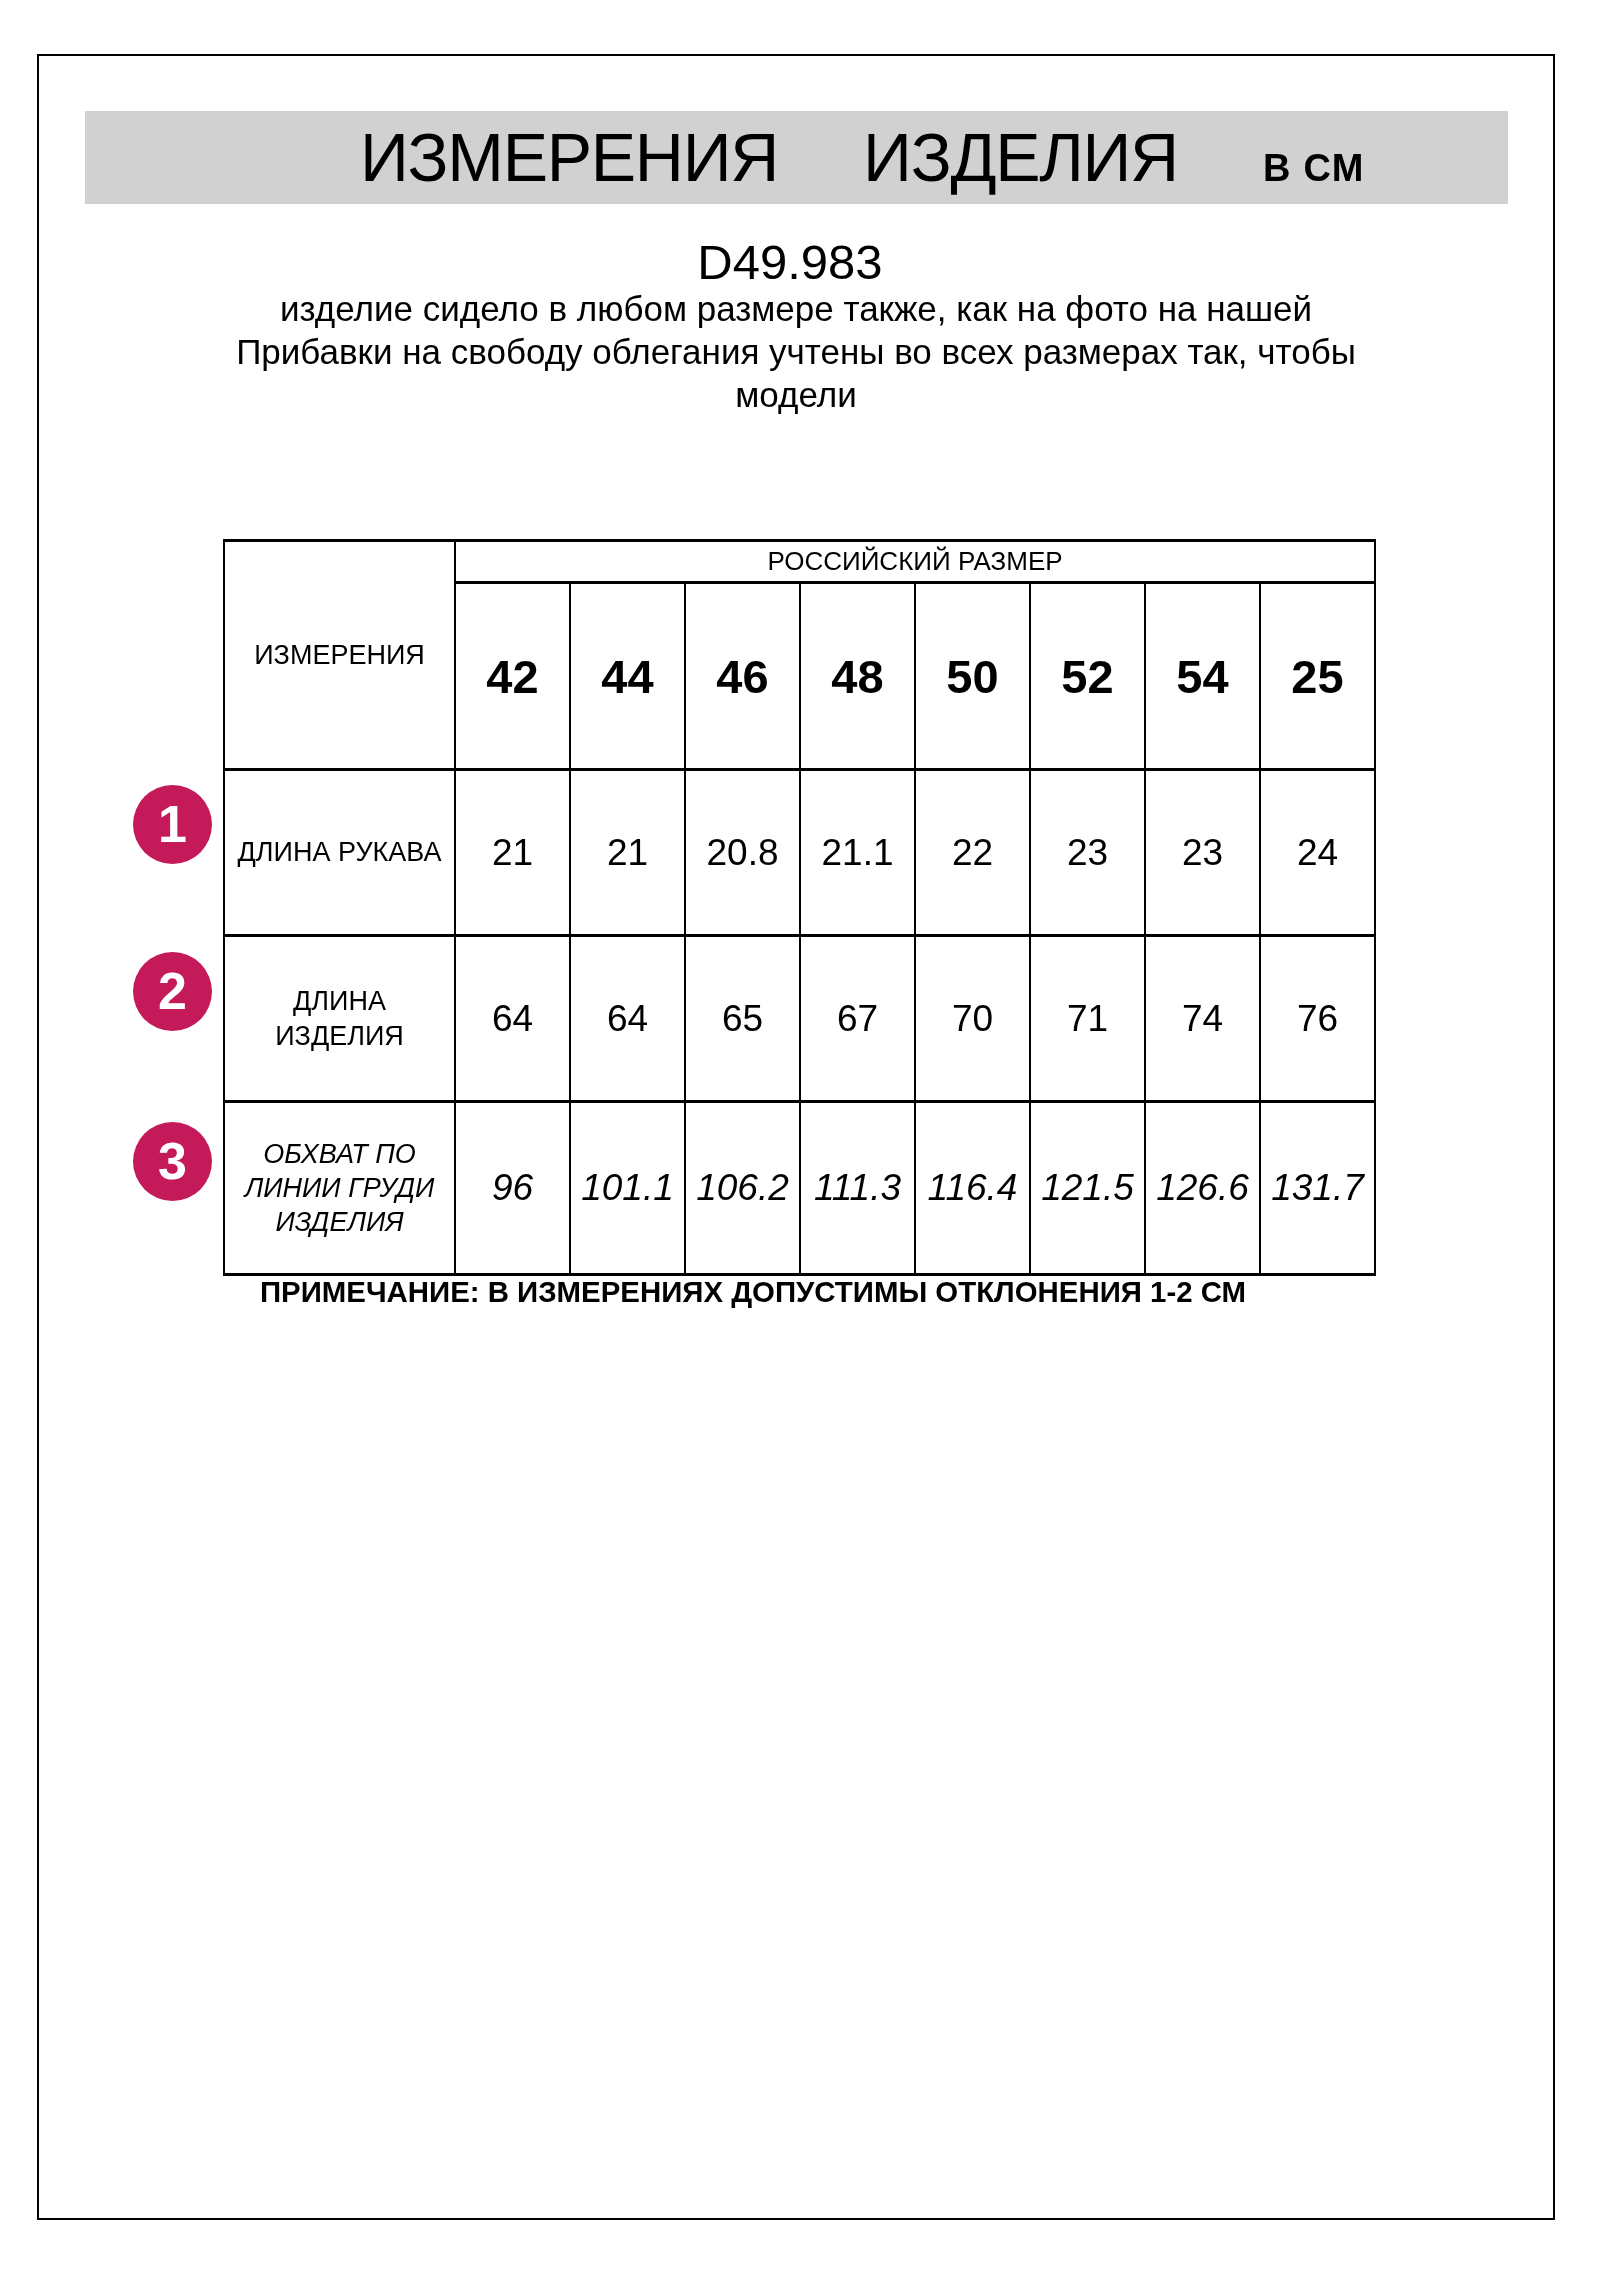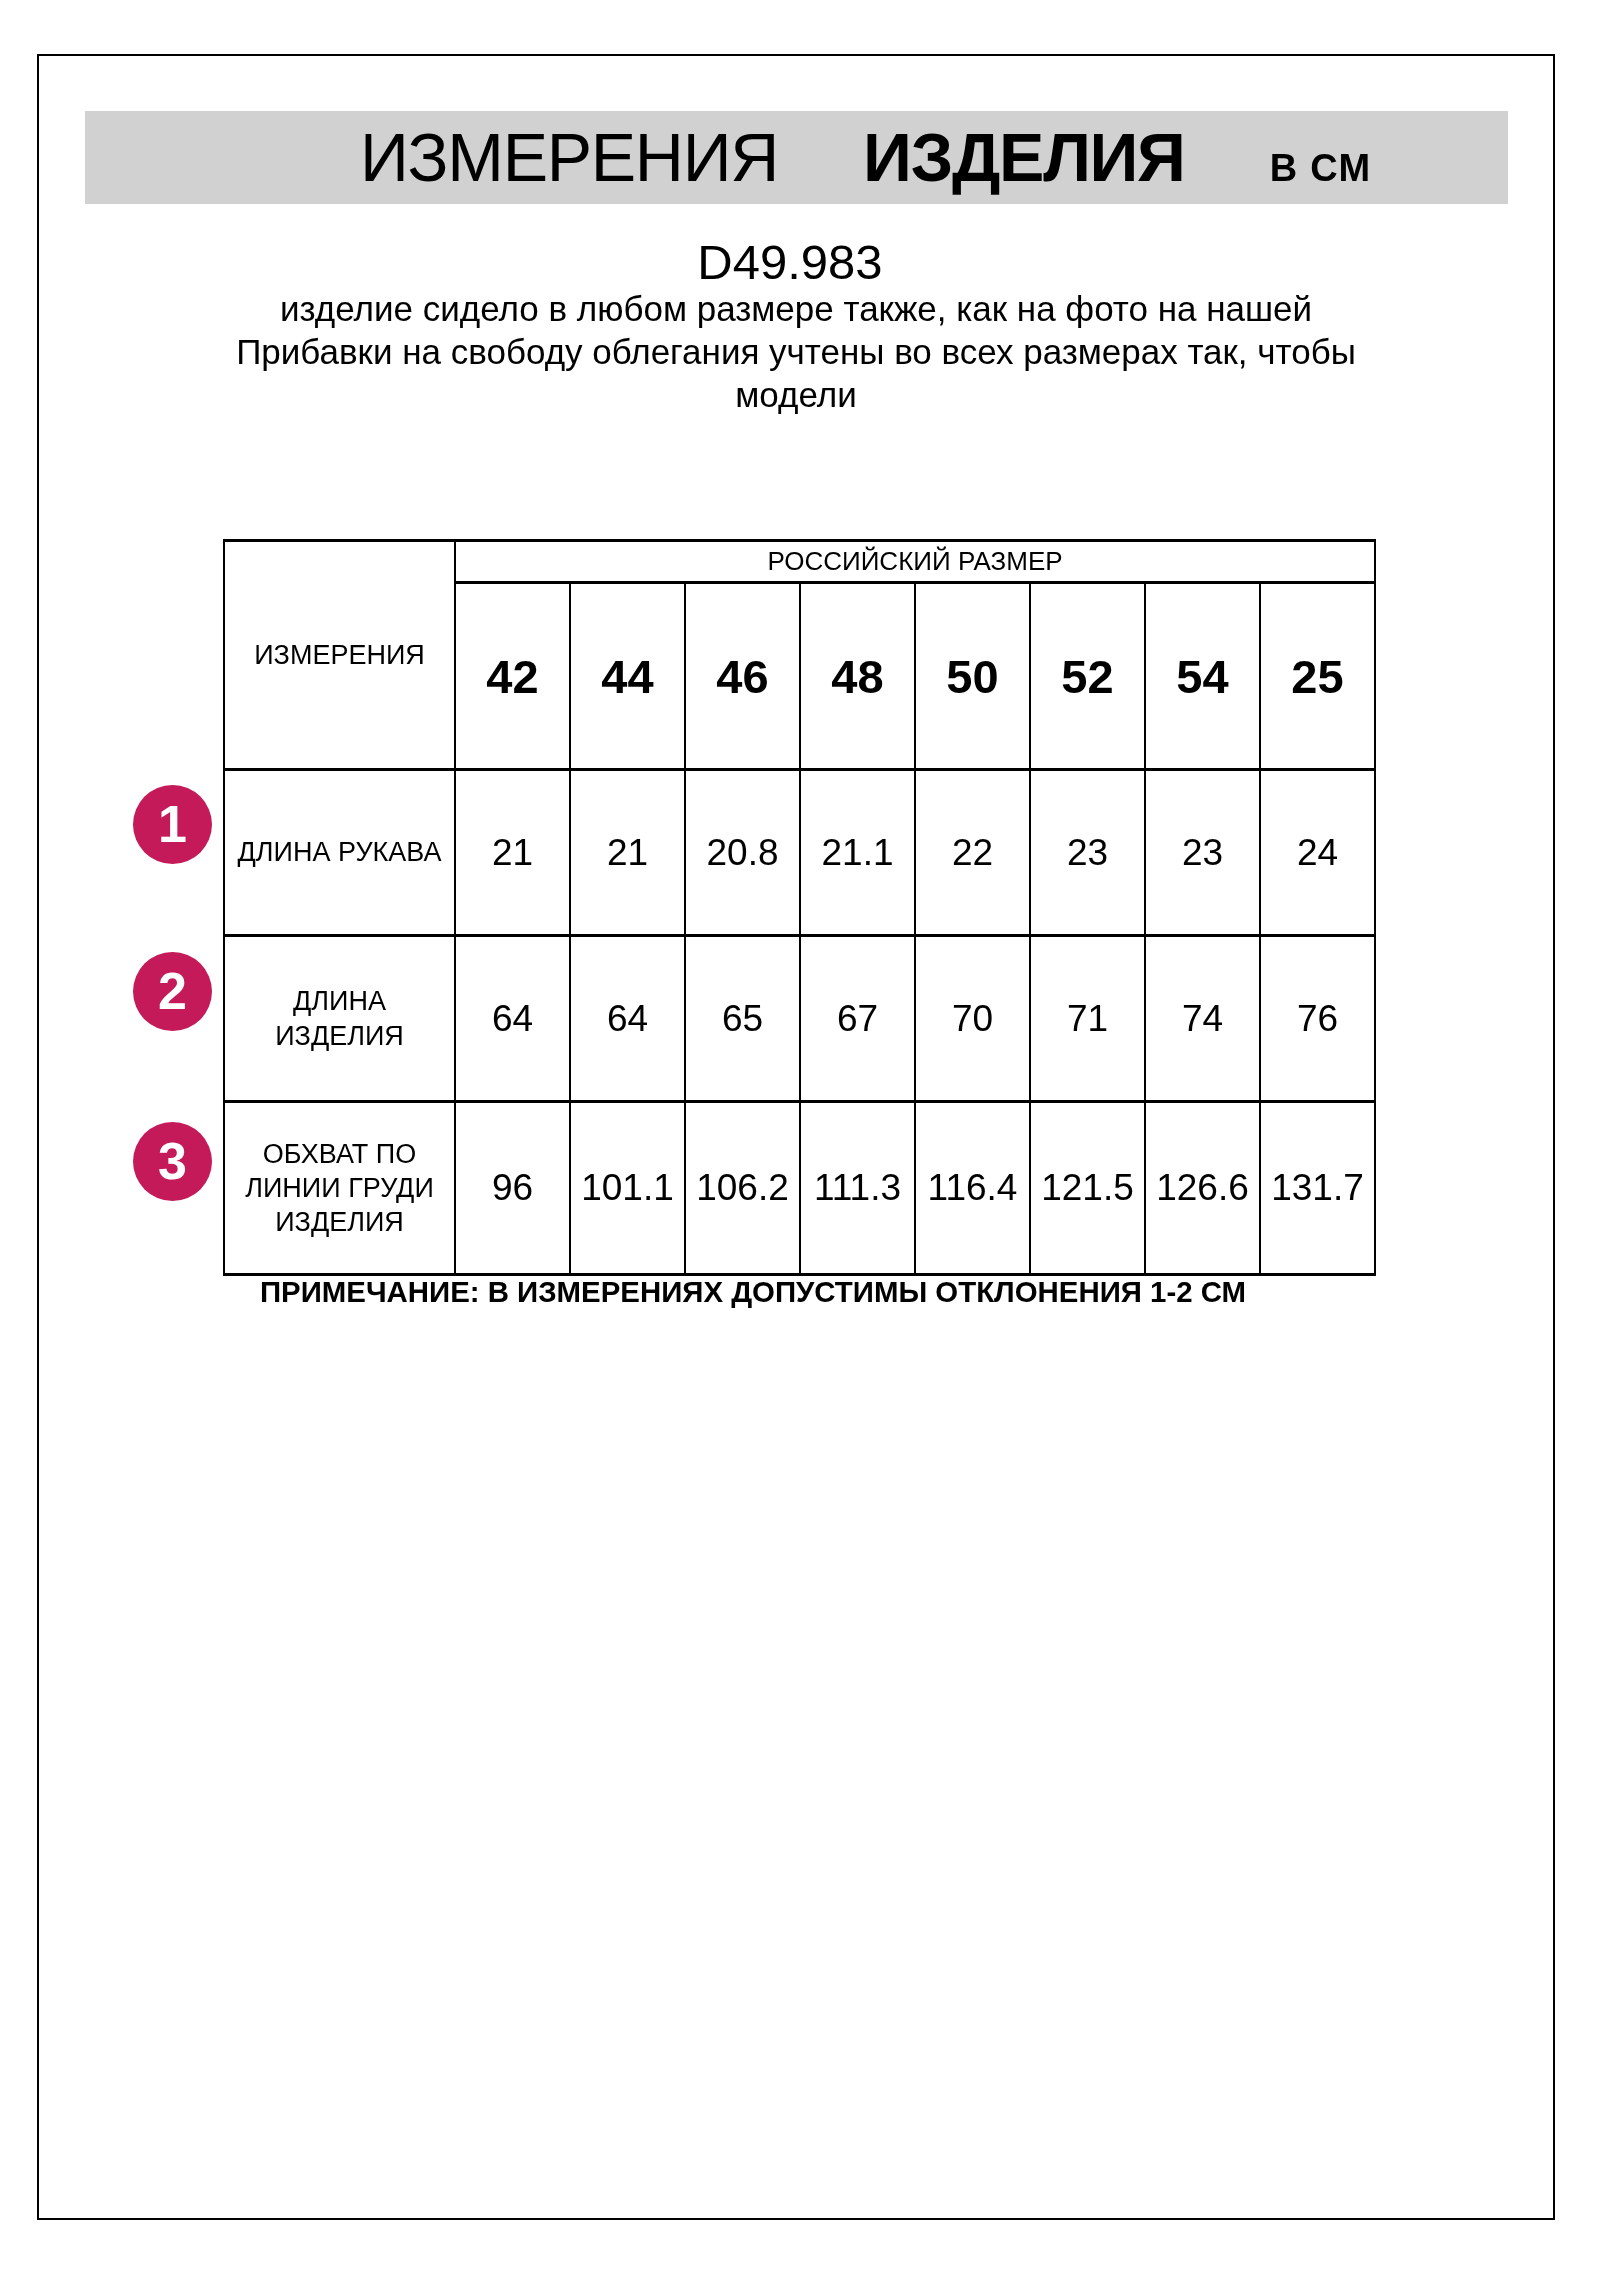--- a/index.html
+++ b/index.html
@@ -41,21 +41,21 @@
     white-space: nowrap;
   }
   .title-main {
     font-size: 68px;
     font-weight: 400;
     letter-spacing: -1.3px;
     line-height: 93px;
   }
   .title-secondary {
     font-size: 68px;
-    font-weight: 700;
+    font-weight: 400;
     letter-spacing: -1.3px;
   }
   .title-unit {
     font-size: 38px;
     font-weight: 700;
     letter-spacing: 1.3px;
   }
   .product-code {
     position: absolute;
     left: 37px;
@@ -115,21 +115,21 @@
     line-height: 1.27;
     padding: 0 7.9px;
   }
   td.value-cell {
     font-size: 37px;
     font-weight: 400;
   }
   tr.sizes-row    { height: 187px; }
   tr.body-row-0   { height: 166px; }
   tr.body-row-1   { height: 166px; }
-  tr.body-row-2   { height: 173px; }
+  tr.body-row-2   { height: 173px; font-style: italic; }
   .circle-marker {
     position: absolute;
     left: 133px;
     width: 79px;
     height: 79px;
     border-radius: 50%;
     background: var(--accent, #C41A5A);
     color: #fff;
     font-size: 52px;
     font-weight: 700;

